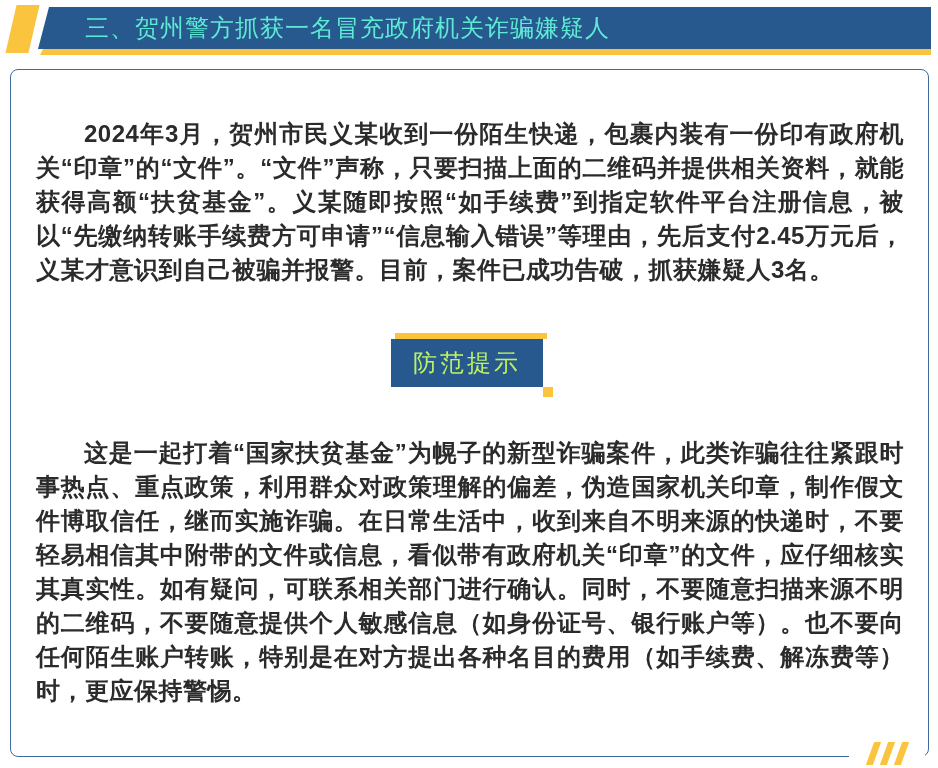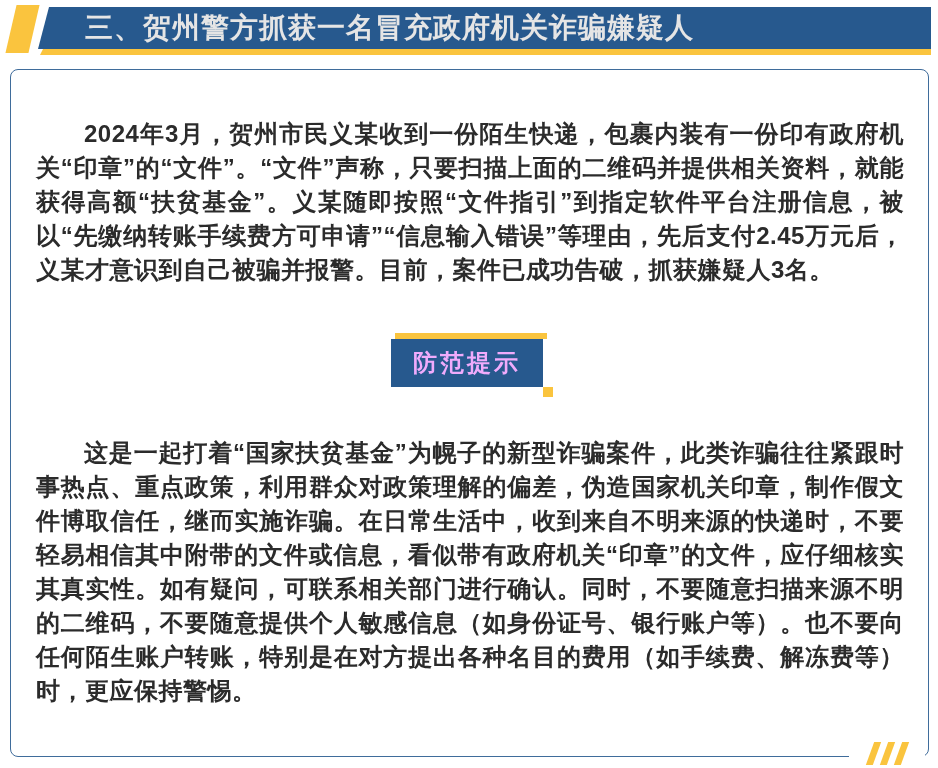--- a/index.html
+++ b/index.html
@@ -19,21 +19,21 @@
     position:absolute;left:11px;top:5px;width:23px;height:48px;
     background:var(--yellow);transform:skewX(-13deg);
   }
   .header-bar{
     position:absolute;left:38px;top:7px;width:893px;height:42px;
     background:var(--blue);
     clip-path:polygon(11px 0,100% 0,100% 100%,0 100%);
     display:flex;align-items:center;
   }
   .header-title{
-    color:#e5e5e5;font-size:28px;font-weight:bold;letter-spacing:1px;
+    color:#5eead4;font-size:24px;font-weight:normal;letter-spacing:1px;
     padding-left:47px;white-space:nowrap;
   }
   .header-underline{
     position:absolute;left:40px;top:49px;width:891px;height:6px;
     background:var(--yellow);
     clip-path:polygon(3px 0,100% 0,100% 100%,0 100%);
   }
   
   .card{
     position:absolute;left:10px;top:69px;width:919px;height:688px;
@@ -44,21 +44,21 @@
     color:var(--text);font-size:24px;line-height:34px;font-weight:bold;
     text-align:justify;text-indent:2em;letter-spacing:0.5px;
   }
   .p1{top:47px;}
   .p2{top:366px;}
   
   .badge-wrap{position:absolute;left:380px;top:263px;width:166px;height:66px;}
   .badge-topbar{position:absolute;left:4px;top:0;width:152px;height:6px;background:var(--yellow);}
   .badge-box{
     position:absolute;left:0;top:6px;width:152px;height:48px;background:var(--blue);
-    color:#f0abfc;font-size:24px;font-weight:bold;letter-spacing:3px;
+    color:#bef264;font-size:24px;font-weight:normal;letter-spacing:3px;
     display:flex;align-items:center;justify-content:center;
   }
   .badge-corner{position:absolute;left:152px;top:54px;width:10px;height:10px;background:var(--yellow);}
   
   .slashes{
     position:absolute;left:838px;top:667px;width:76px;height:32px;background:#fff;
     display:flex;align-items:center;justify-content:center;gap:7px;
   }
   .slash{width:7px;height:23px;background:var(--yellow);transform:skewX(-20deg);}
 </style>
@@ -66,21 +66,21 @@
 <body>
 
 <div class="header-accent"></div>
 <div class="header-bar">
   <span class="header-title">三、贺州警方抓获一名冒充政府机关诈骗嫌疑人</span>
 </div>
 <div class="header-underline"></div>
 
 <div class="card">
 
-  <p class="para p1">2024年3月，贺州市民义某收到一份陌生快递，包裹内装有一份印有政府机关“印章”的“文件”。“文件”声称，只要扫描上面的二维码并提供相关资料，就能获得高额“扶贫基金”。义某随即按照“文件指引”到指定软件平台注册信息，被以“先缴纳转账手续费方可申请”“信息输入错误”等理由，先后支付2.45万元后，义某才意识到自己被骗并报警。目前，案件已成功告破，抓获嫌疑人3名。</p>
+  <p class="para p1">2024年3月，贺州市民义某收到一份陌生快递，包裹内装有一份印有政府机关“印章”的“文件”。“文件”声称，只要扫描上面的二维码并提供相关资料，就能获得高额“扶贫基金”。义某随即按照“如手续费”到指定软件平台注册信息，被以“先缴纳转账手续费方可申请”“信息输入错误”等理由，先后支付2.45万元后，义某才意识到自己被骗并报警。目前，案件已成功告破，抓获嫌疑人3名。</p>
 
   <div class="badge-wrap">
     <div class="badge-topbar"></div>
     <div class="badge-box">防范提示</div>
     <div class="badge-corner"></div>
   </div>
 
   <p class="para p2">这是一起打着“国家扶贫基金”为幌子的新型诈骗案件，此类诈骗往往紧跟时事热点、重点政策，利用群众对政策理解的偏差，伪造国家机关印章，制作假文件博取信任，继而实施诈骗。在日常生活中，收到来自不明来源的快递时，不要轻易相信其中附带的文件或信息，看似带有政府机关“印章”的文件，应仔细核实其真实性。如有疑问，可联系相关部门进行确认。同时，不要随意扫描来源不明的二维码，不要随意提供个人敏感信息（如身份证号、银行账户等）。也不要向任何陌生账户转账，特别是在对方提出各种名目的费用（如手续费、解冻费等）时，更应保持警惕。</p>
 
   <div class="slashes">

